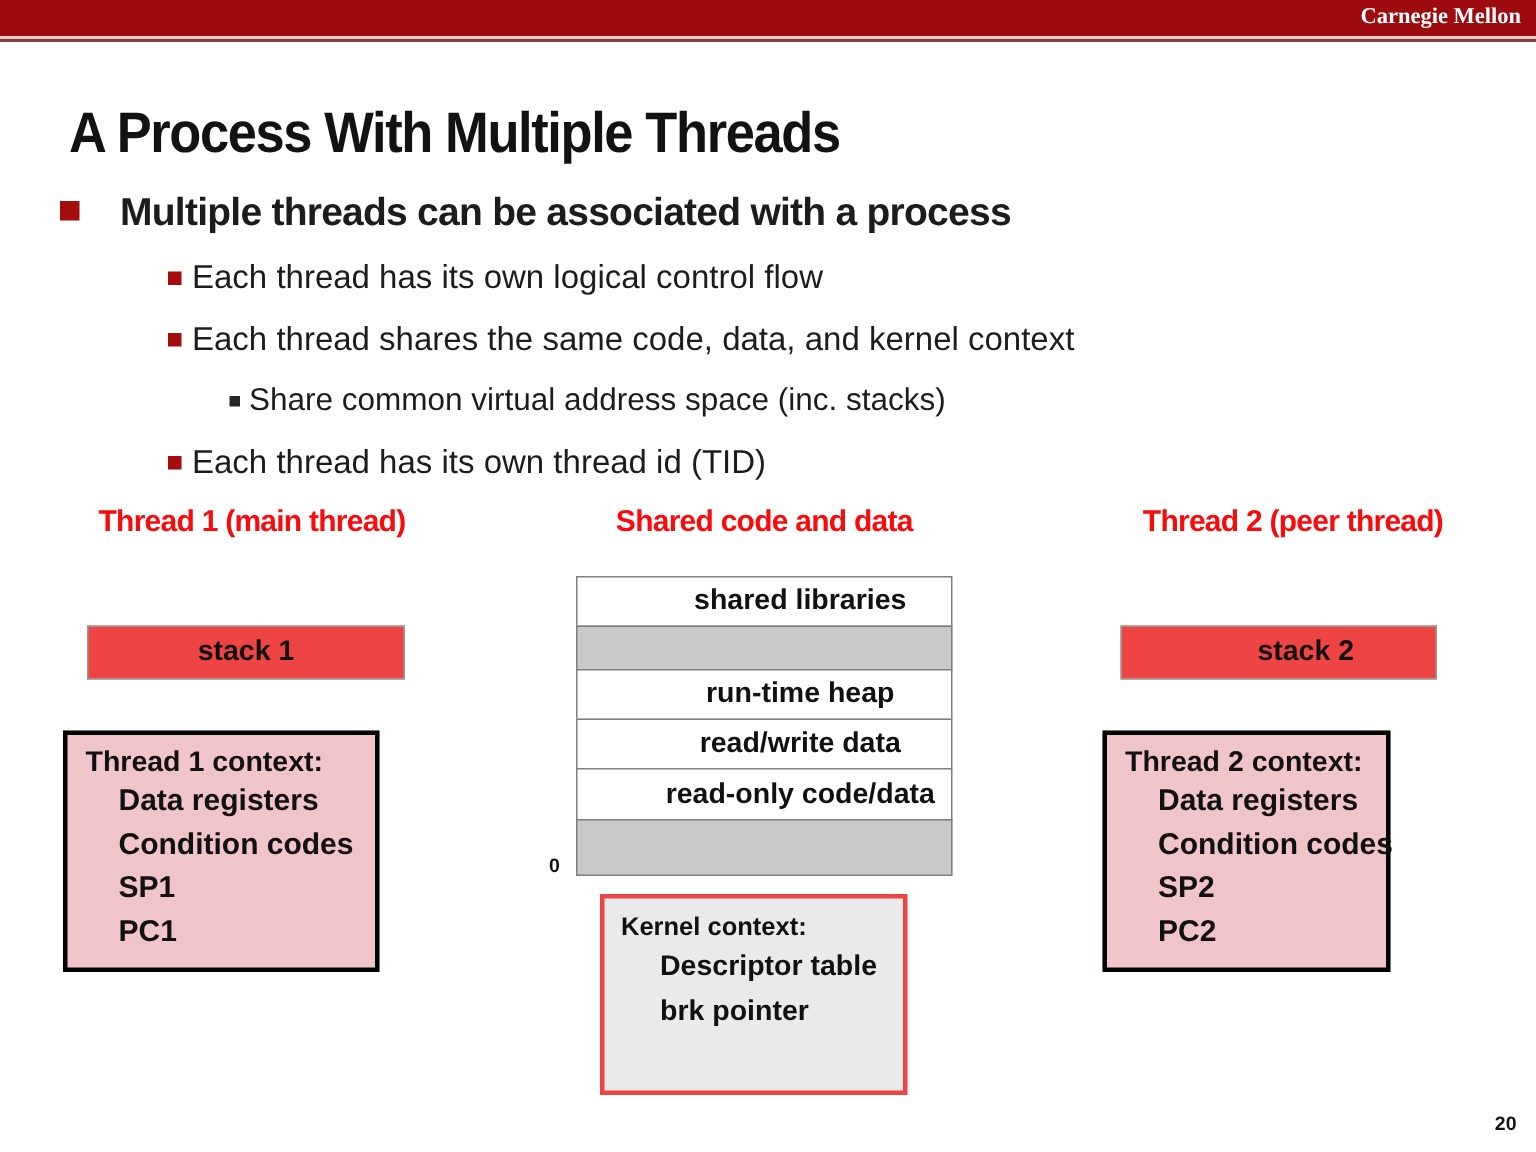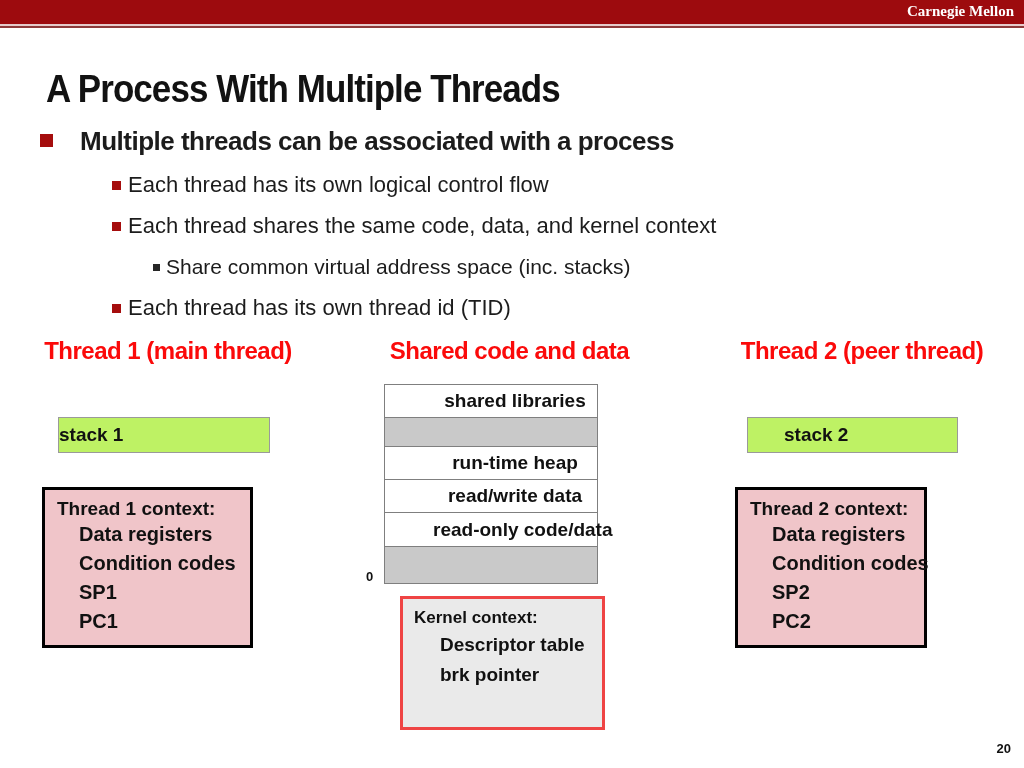--- a/index.html
+++ b/index.html
@@ -34,49 +34,49 @@
   .m-l1 { width: 13px; height: 13px; background: #a50d0d; }
   .m-l2 { width: 9px; height: 9px; background: #a50d0d; }
   .m-l3 { width: 7px; height: 7px; background: #262626; }
   .b-text { position: absolute; color: #1c1c1c; white-space: nowrap; }
   .b1 { font-size: 26px; font-weight: bold; letter-spacing: -0.5px; }
   .b2 { font-size: 22px; font-weight: normal; }
   .b3 { font-size: 21px; font-weight: normal; }
   
   .col-header {
     position: absolute; top: 337px;
-    font-size: 24px; font-weight: bold; color: #fb0a0a;
+    font-size: 20px; font-weight: bold; color: #fb0a0a;
     text-align: center; white-space: nowrap; letter-spacing: -0.5px;
   }
   .ch-left { left: 36px; width: 264px; }
   .ch-mid { left: 384px; width: 251px; }
   .ch-right { left: 734px; width: 256px; }
   
   .stack-box {
     position: absolute; top: 417px; height: 36px;
-    background: #bef264; border: 1px solid #9a9a9a;
-    text-align: left; line-height: 33px;
+    background: #ef4444; border: 1px solid #9a9a9a;
+    text-align: center; line-height: 33px;
     font-size: 19px; font-weight: bold; color: #111;
   }
   .stack-1 { left: 58px; width: 212px; }
   .stack-2 { left: 747px; width: 211px; padding-left: 36px; }
   
   .ctx-box {
     position: absolute; top: 487px; height: 161px;
     background: #f0c5c9; border: 3px solid #000000;
     padding: 8px 0 0 12px; color: #111;
   }
   .ctx-1 { left: 42px; width: 211px; }
   .ctx-2 { left: 735px; width: 192px; }
   .ctx-title { font-size: 19px; font-weight: bold; line-height: 22px; }
   .ctx-item { font-size: 20px; font-weight: bold; line-height: 29px; margin-left: 22px; white-space: nowrap; }
   
   .mem { position: absolute; left: 384px; top: 384px; width: 251px; }
   .mem-cell {
-    width: 214px; border: 1px solid #7f7f7f; margin-top: -1px;
+    width: 251px; border: 1px solid #7f7f7f; margin-top: -1px;
     text-align: center; font-size: 19px; font-weight: bold; color: #111;
     background: #ffffff; white-space: nowrap; padding-left: 48px;
   }
   .mem-cell:first-child { margin-top: 0; }
   .mem-gray { background: #c9c9c9; }
   .h34 { height: 34px; line-height: 32px; }
   .h30 { height: 30px; }
   .h35 { height: 35px; line-height: 33px; }
   .h38 { height: 38px; }
   .addr-zero {

